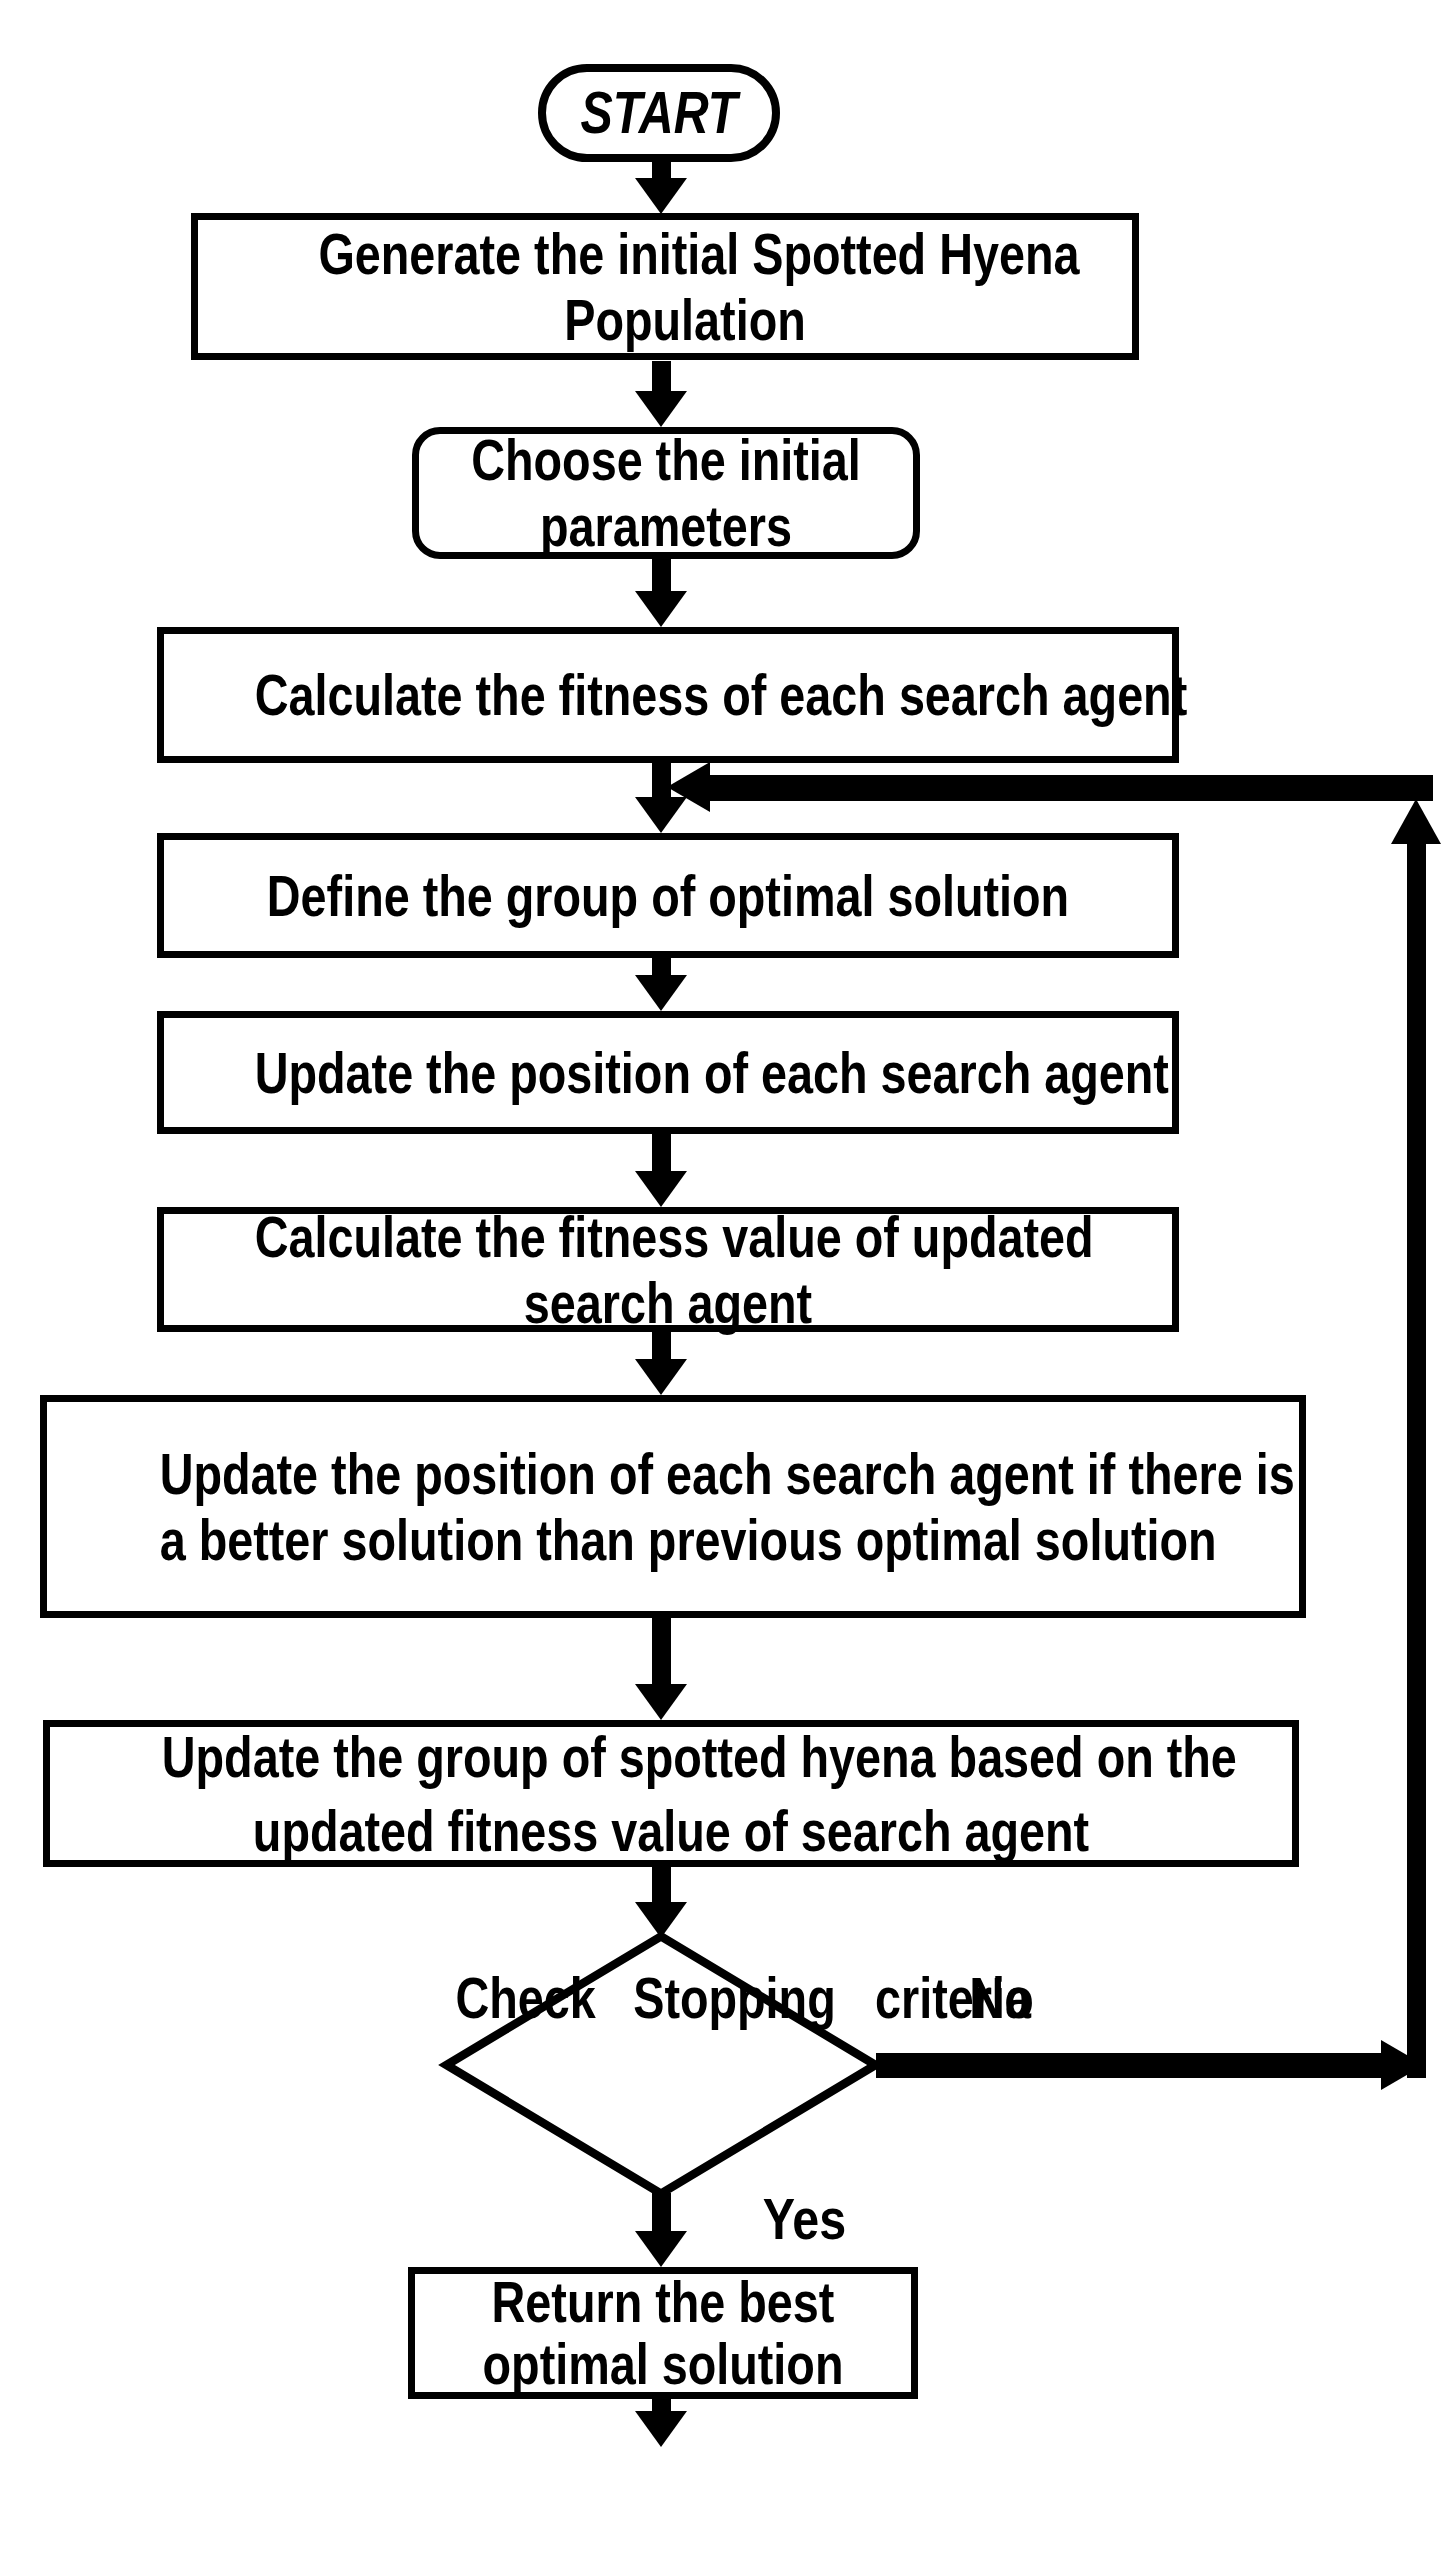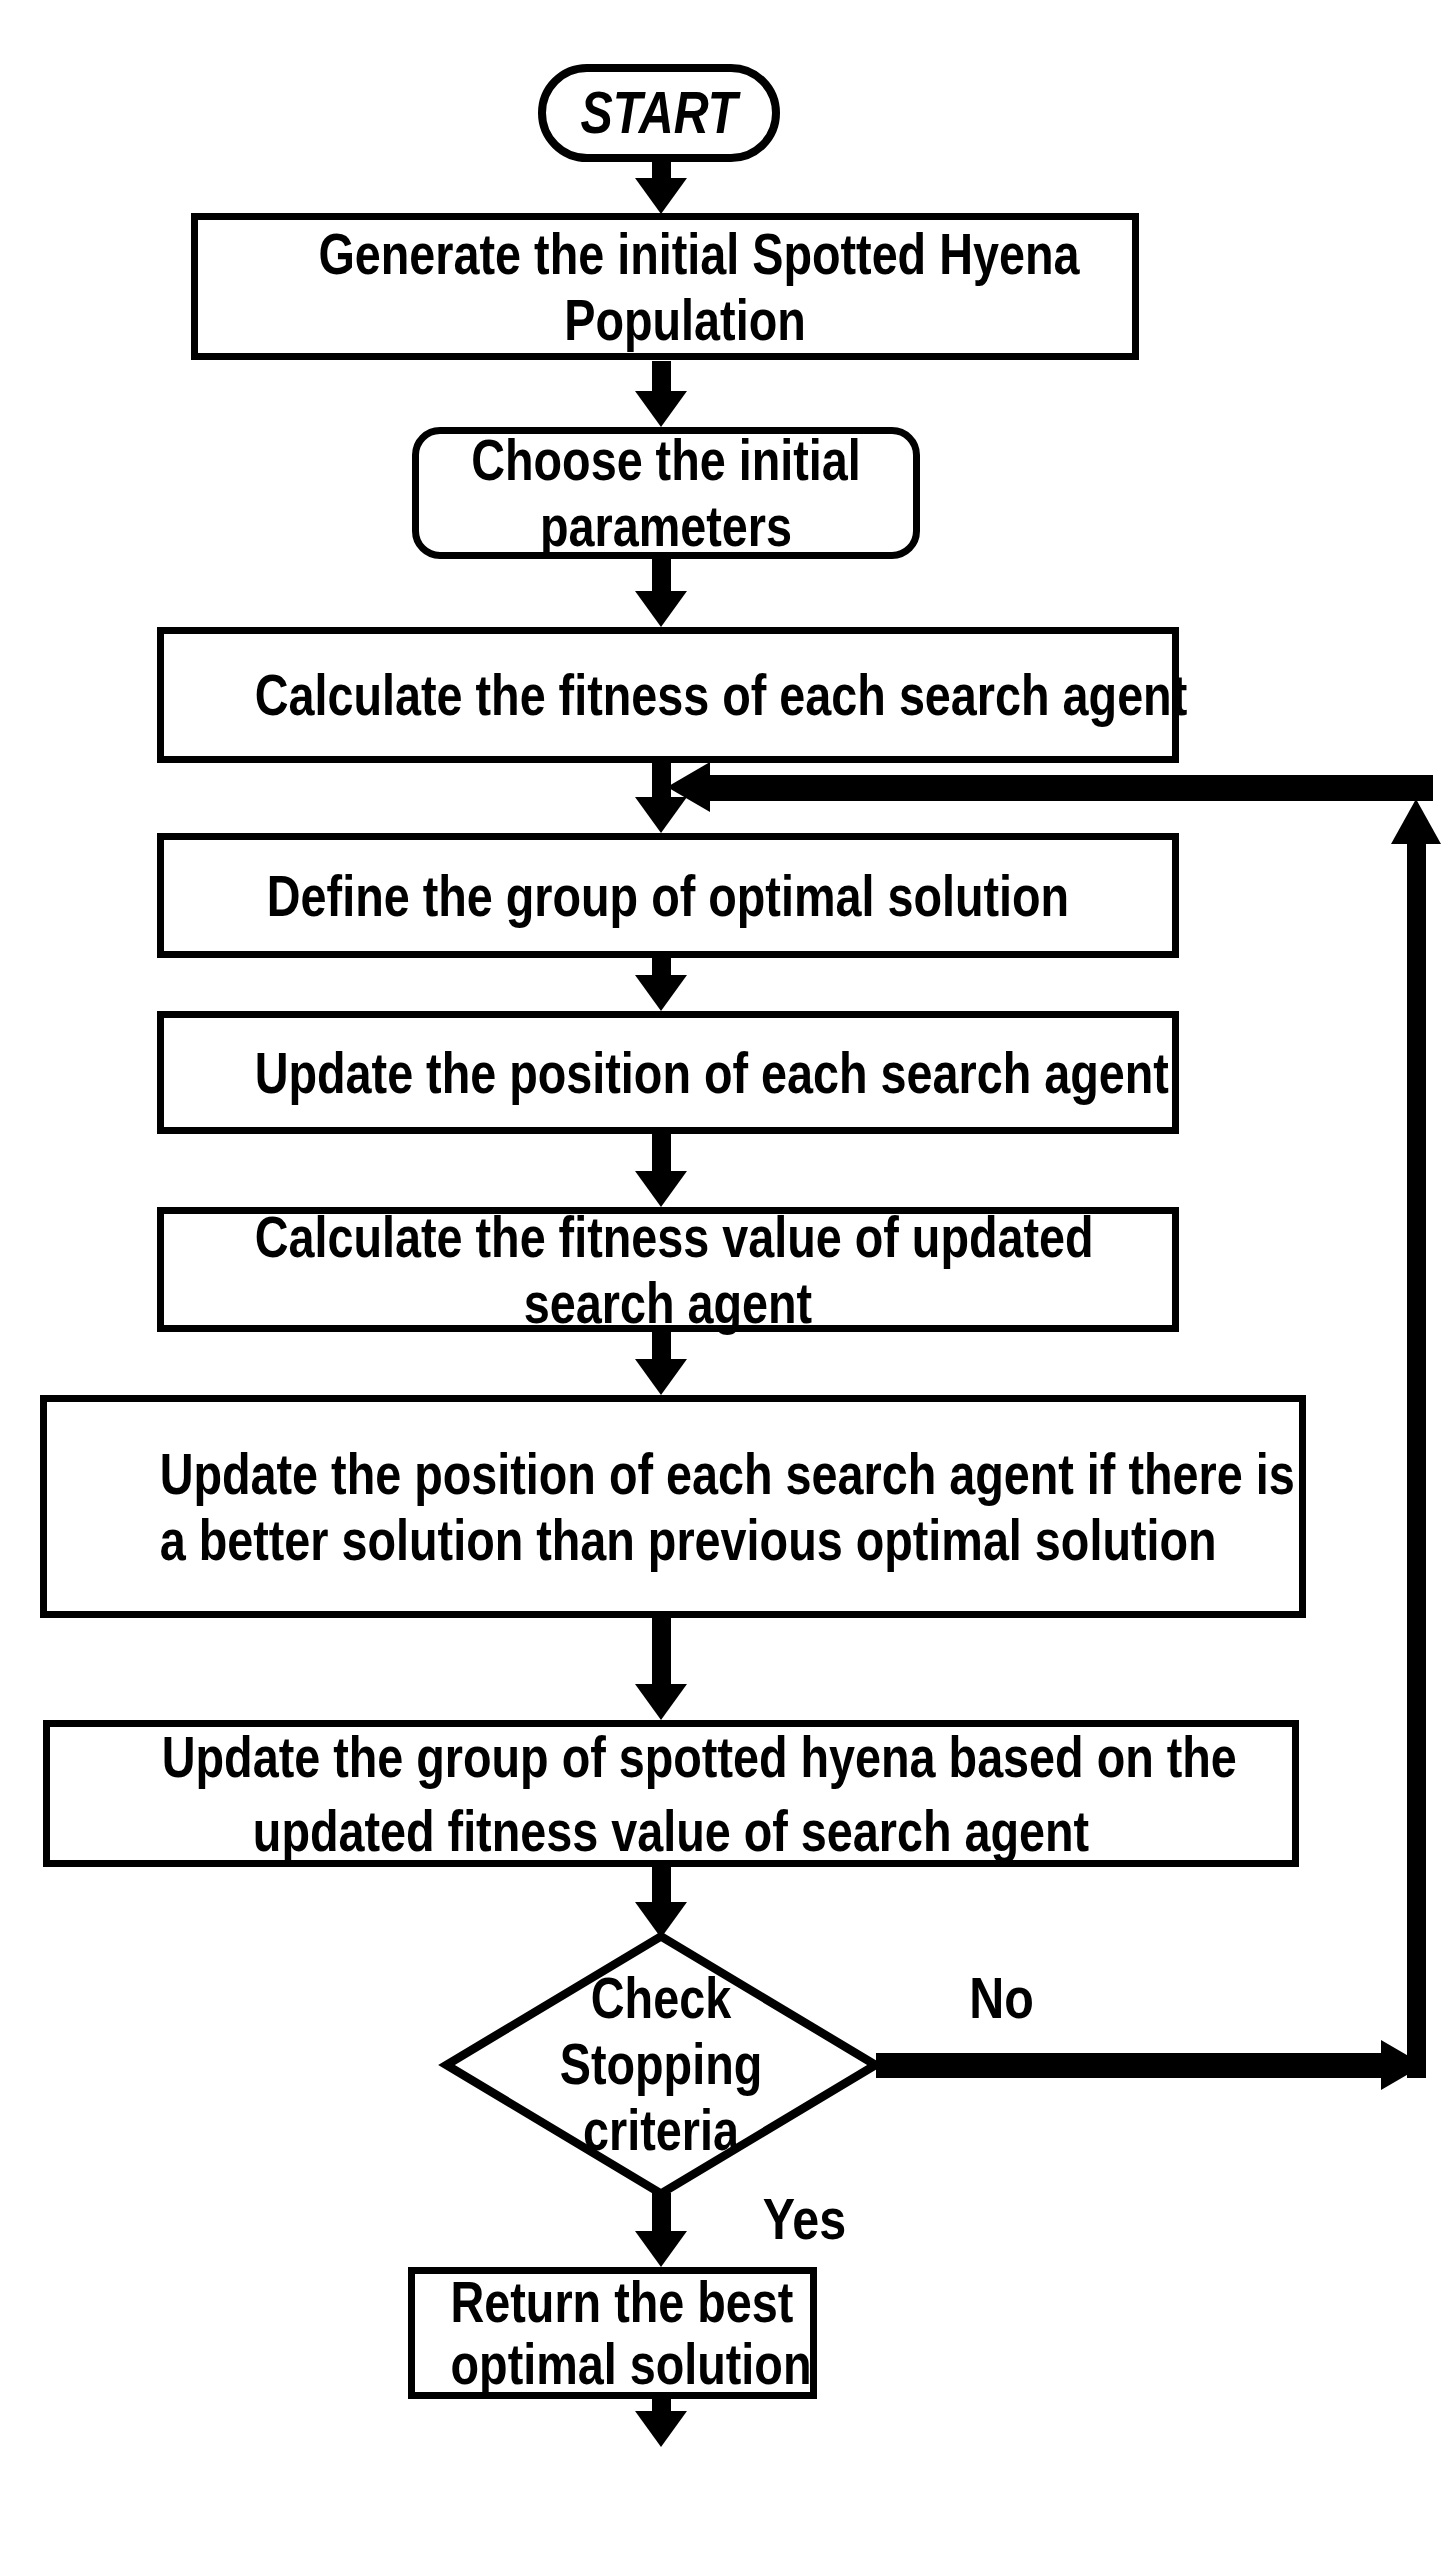--- a/index.html
+++ b/index.html
@@ -49,21 +49,21 @@
   .head-right{position:absolute;width:0;height:0;
       border-top:25.5px solid transparent;border-bottom:25.5px solid transparent;
       border-left:43px solid var(--stroke);}
   .head-up{position:absolute;width:0;height:0;
       border-left:25.5px solid transparent;border-right:25.5px solid transparent;
       border-bottom:45px solid var(--stroke);}
   
   #diamond-svg{position:absolute;left:436px;top:1927px;}
   #diamond-text{
     position:absolute;left:440px;top:1965px;width:442px;
-    display:flex;flex-direction:column;align-items:center;
+    display:flex;flex-direction:row;align-items:center;
   }
   
   .edge-label{
     position:absolute;width:151px;text-align:center;
     font-size:57px;line-height:57px;white-space:nowrap;
     transform:scaleX(0.85);transform-origin:50% 50%;
   }
 </style>
 </head>
 <body>
@@ -154,21 +154,21 @@
   </div>
 
   <div class="hbar" style="left:876px;top:2053px;width:505px;height:24.6px;"></div>
   <div class="head-right" style="left:1381px;top:2040px;"></div>
   <div class="edge-label" style="left:926px;top:1970px;">No</div>
 
   <div class="vshaft" style="left:652px;top:2193px;height:40px;"></div>
   <div class="vhead" style="left:635px;top:2231px;"></div>
   <div class="edge-label" style="left:729px;top:2191px;">Yes</div>
 
-  <div class="node ret" style="left:408px;top:2267px;width:409px;height:132px;">
+  <div class="node ret" style="left:408px;top:2267px;width:510px;height:132px;">
     <span class="tline">Return the best</span>
     <span class="tline">optimal solution</span>
   </div>
 
   <div class="vshaft" style="left:652px;top:2399px;height:13.2px;"></div>
   <div class="vhead" style="left:635px;top:2411px;"></div>
 
 
 </div>
 

